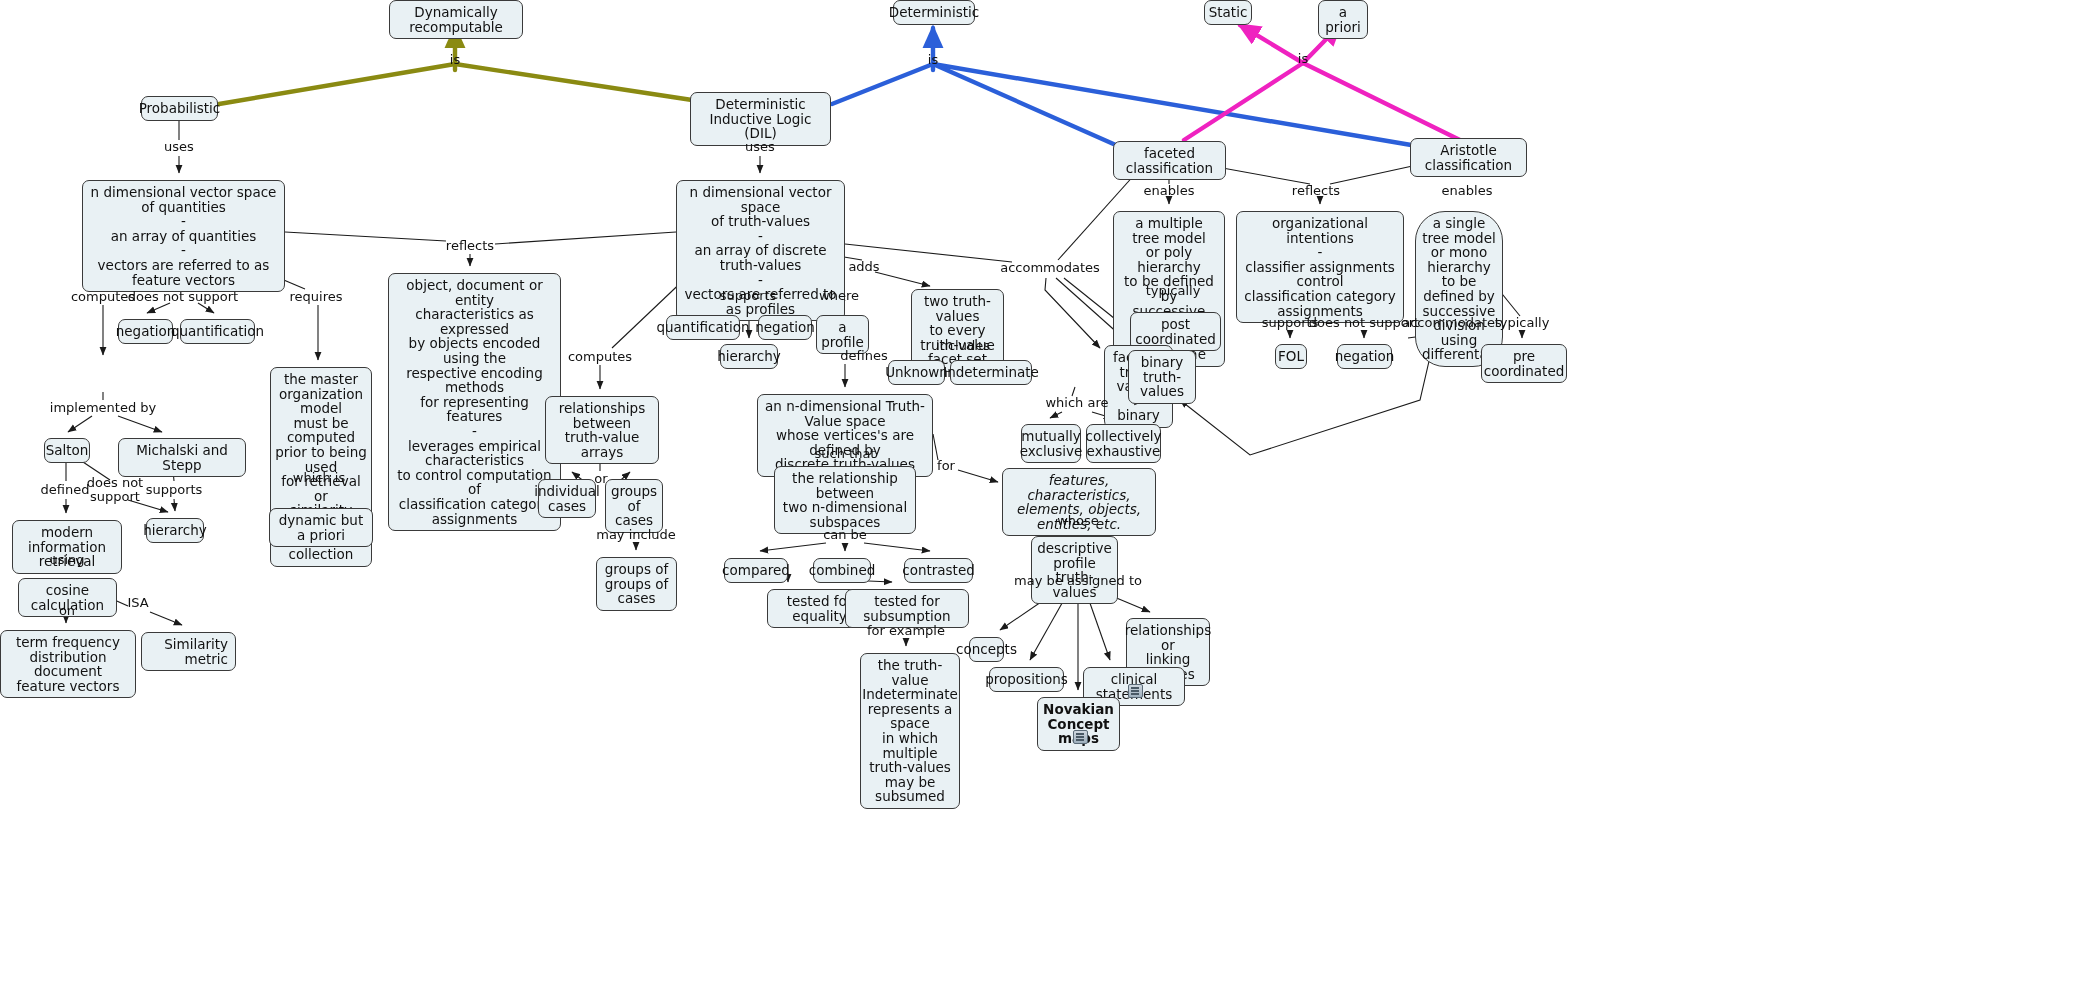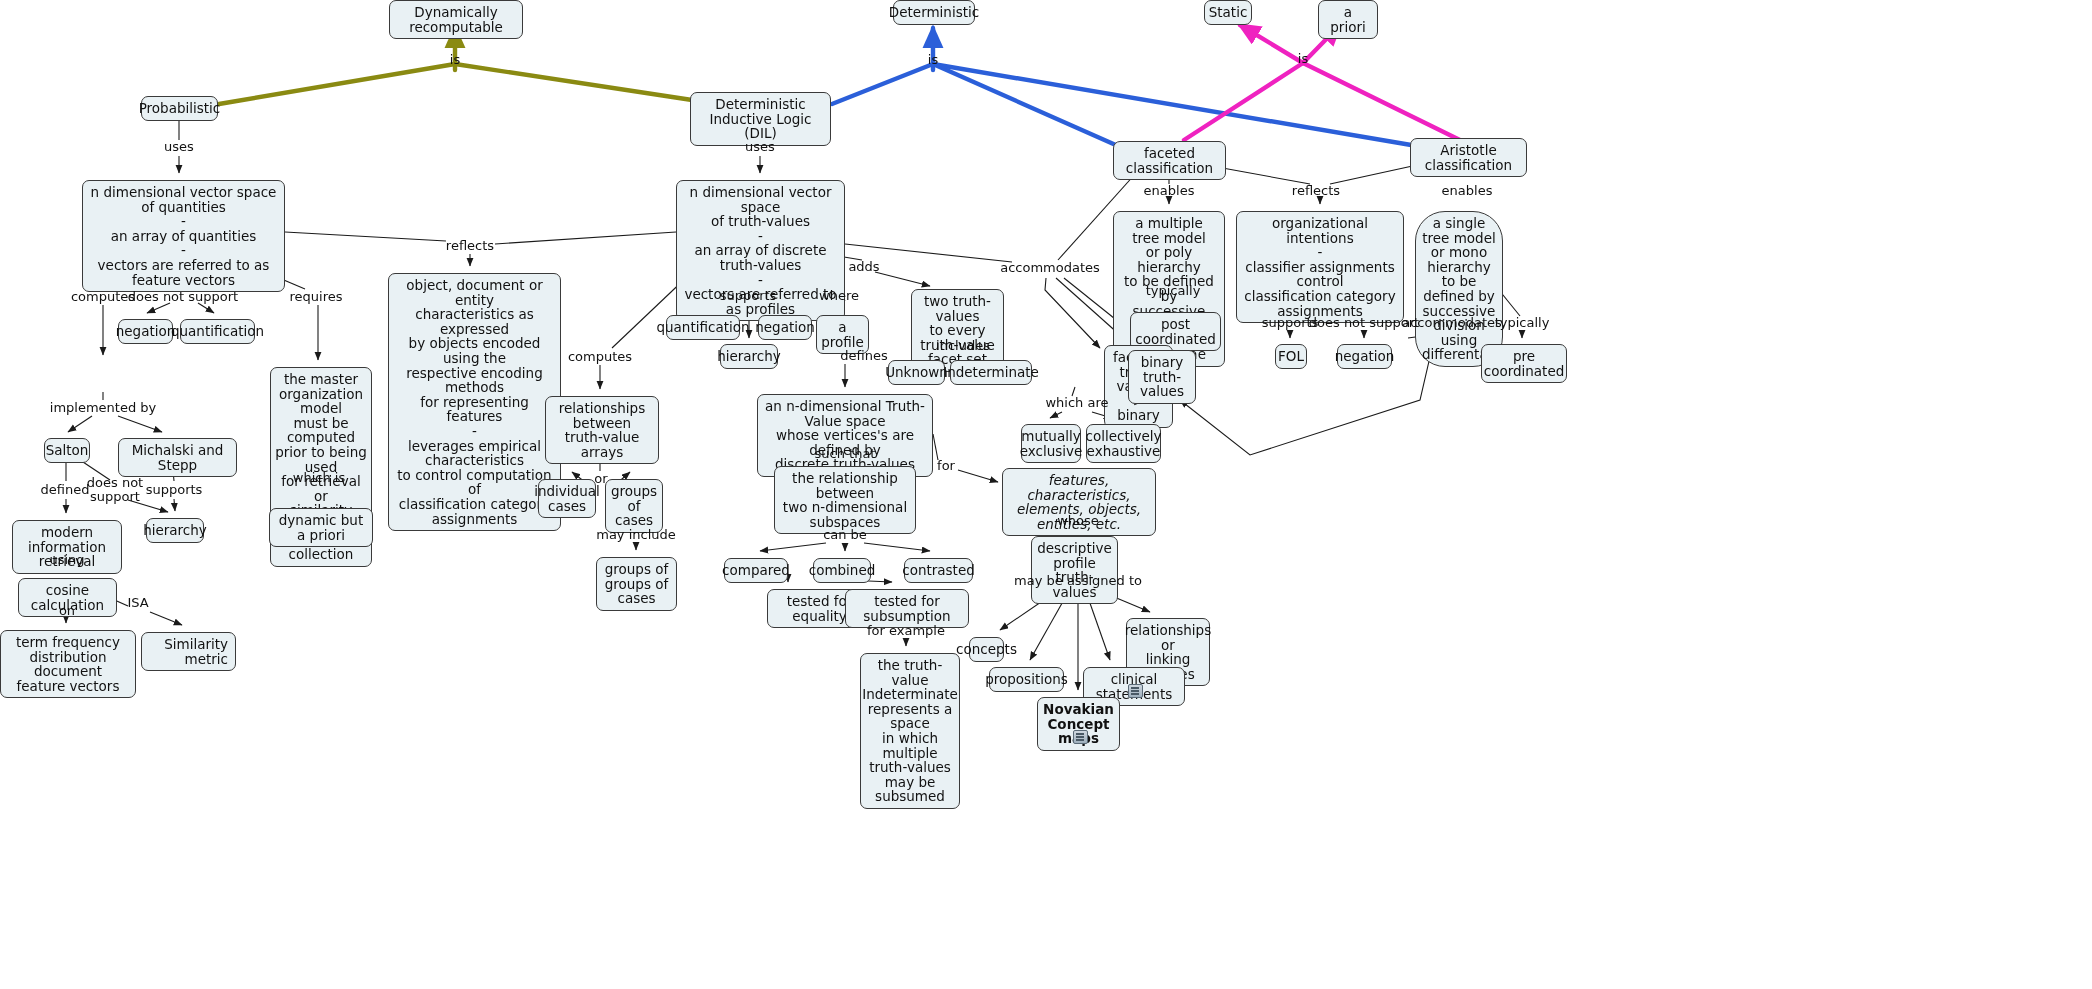--- a/index.html
+++ b/index.html
@@ -233,21 +233,21 @@
       <path d="M1303,63 L1340,25" marker-end="url(#ah-magenta)"></path>
       <path d="M1303,63 L1184,140"></path>
       <path d="M1303,63 L1466,143"></path>
     </g>
   </svg>
 
   <div id="nodes-layer">
       <div class="node" style="left: 389px; top: 0px; width: 134px; min-height: 23px;">Dynamically recomputable</div>
       <div class="node" style="left: 893px; top: 0px; width: 82px; min-height: 23px; text-align: center;">Deterministic</div>
       <div class="node" style="left: 1204px; top: 0px; width: 48px; min-height: 23px;">Static</div>
-      <div class="node" style="left: 1318px; top: 0px; width: 60px; min-height: 23px;">a priori</div>
+      <div class="node" style="left: 1318px; top: 0px; width: 50px; min-height: 23px;">a priori</div>
       <div class="node" style="left: 141px; top: 96px; width: 77px; min-height: 22px;">Probabilistic</div>
       <div class="node" style="left: 690px; top: 92px; width: 141px; min-height: 33px;">Deterministic Inductive Logic
 (DIL)</div>
       <div class="node" style="left: 1113px; top: 141px; width: 113px; min-height: 22px;">faceted classification</div>
       <div class="node" style="left: 1410px; top: 138px; width: 117px; min-height: 22px;">Aristotle classification</div>
       <div class="node" style="left: 82px; top: 180px; width: 203px; min-height: 75px;">n dimensional vector space
 of quantities
 -
 an array of quantities
 -
@@ -305,21 +305,21 @@
       <div class="node" style="left: 1128px; top: 350px; width: 68px; min-height: 33px;">binary
 truth-values</div>
       <div class="node" style="left: 1275px; top: 344px; width: 32px; min-height: 22px;">FOL</div>
       <div class="node" style="left: 1337px; top: 344px; width: 55px; min-height: 22px;">negation</div>
       <div class="node" style="left: 1481px; top: 344px; width: 86px; min-height: 22px;">pre coordinated</div>
       <div class="node" style="left: 888px; top: 360px; width: 57px; min-height: 22px;">Unknown</div>
       <div class="node" style="left: 950px; top: 360px; width: 82px; min-height: 22px;">Indeterminate</div>
       <div class="node" style="left: 545px; top: 396px; width: 114px; min-height: 33px;">relationships between
 truth-value arrays</div>
       <div class="node" style="left: 44px; top: 438px; width: 46px; min-height: 22px;">Salton</div>
-      <div class="node" style="left: 118px; top: 438px; width: 119px; min-height: 22px;">Michalski and Stepp</div>
+      <div class="node" style="left: 118px; top: 438px; width: 128px; min-height: 22px;">Michalski and Stepp</div>
       <div class="node" style="left: 757px; top: 394px; width: 176px; min-height: 42px;">an n-dimensional Truth-Value space
 whose vertices's are defined by
 discrete truth-values</div>
       <div class="node" style="left: 1021px; top: 424px; width: 60px; min-height: 33px;">mutually
 exclusive</div>
       <div class="node" style="left: 1086px; top: 424px; width: 75px; min-height: 33px;">collectively
 exhaustive</div>
       <div class="node" style="left: 538px; top: 479px; width: 58px; min-height: 33px;">individual
 cases</div>
       <div class="node" style="left: 605px; top: 479px; width: 58px; min-height: 33px;">groups

